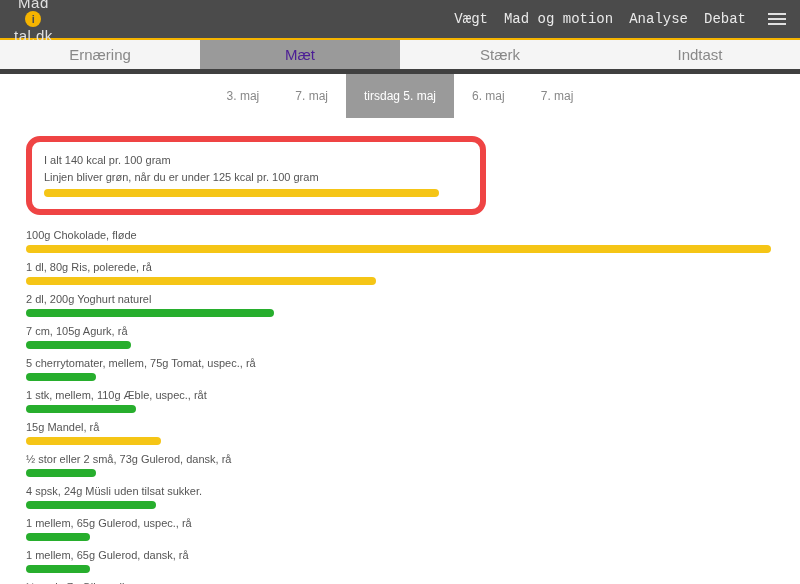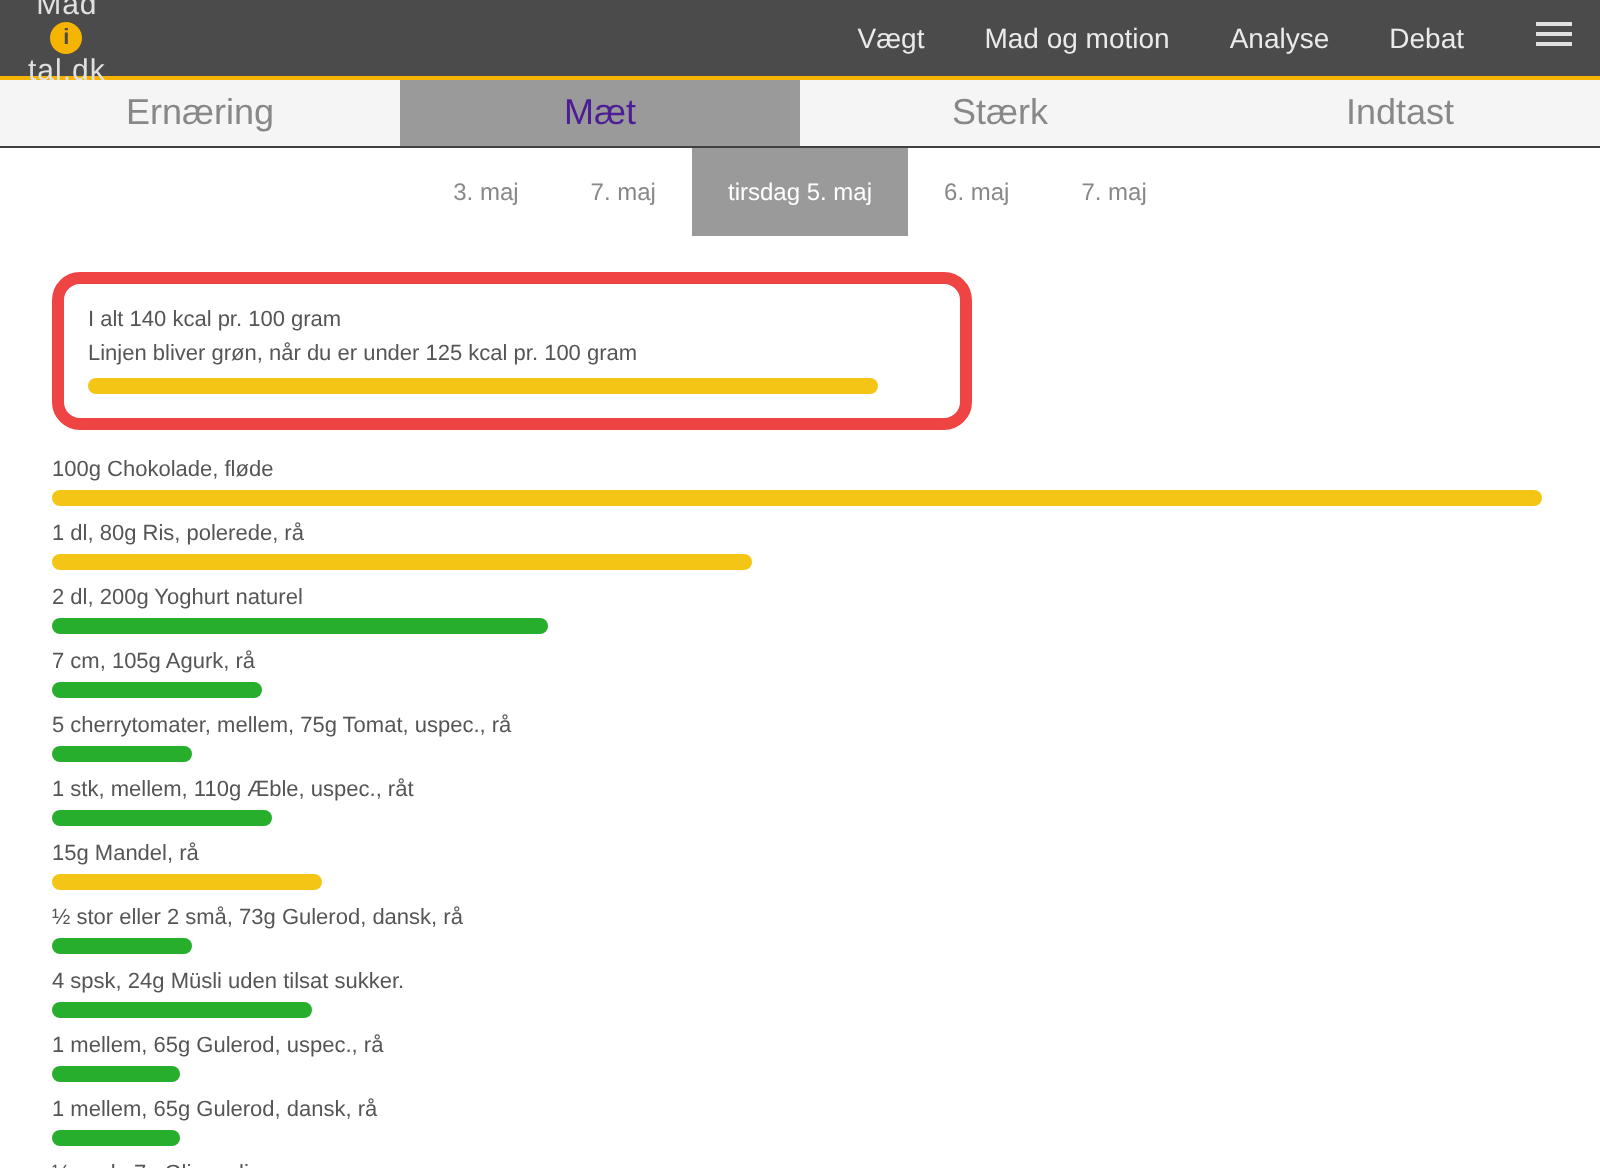--- a/index.html
+++ b/index.html
@@ -38,46 +38,47 @@
     border-radius: 50%;
     background: #f5b400;
     color: #4b4b4b;
     font-weight: bold;
     font-size: 11px;
     margin: 0 1px;
   }
   .top-nav {
     margin-left: auto;
     display: flex;
-    align-items: flex-start;
-    gap: 30px;
+    align-items: center;
+    gap: 16px;
     font-size: 14px;
+    font-family: Liberation Mono, monospace;
   }
   .top-nav span { color: #eaeaea; }
   .hamburger {
     display: inline-flex;
     flex-direction: column;
     gap: 3px;
     margin-left: 6px;
   }
   .hamburger div {
     width: 18px; height: 2px; background: #e0e0e0;
   }
   
   .tab-row {
     display: flex;
     background: #fff;
   }
   .tab {
     flex: 1;
     text-align: center;
     padding: 6px 0;
-    font-size: 18px;
+    font-size: 15px;
     color: #888;
-    border-bottom: 1px solid #404040;
+    border-bottom: 5px solid #404040;
     background: #f5f5f5;
   }
   .tab.active {
     background: #9a9a9a;
     color: #4c1d95;
   }
   
   .date-row {
     display: flex;
     justify-content: center;

